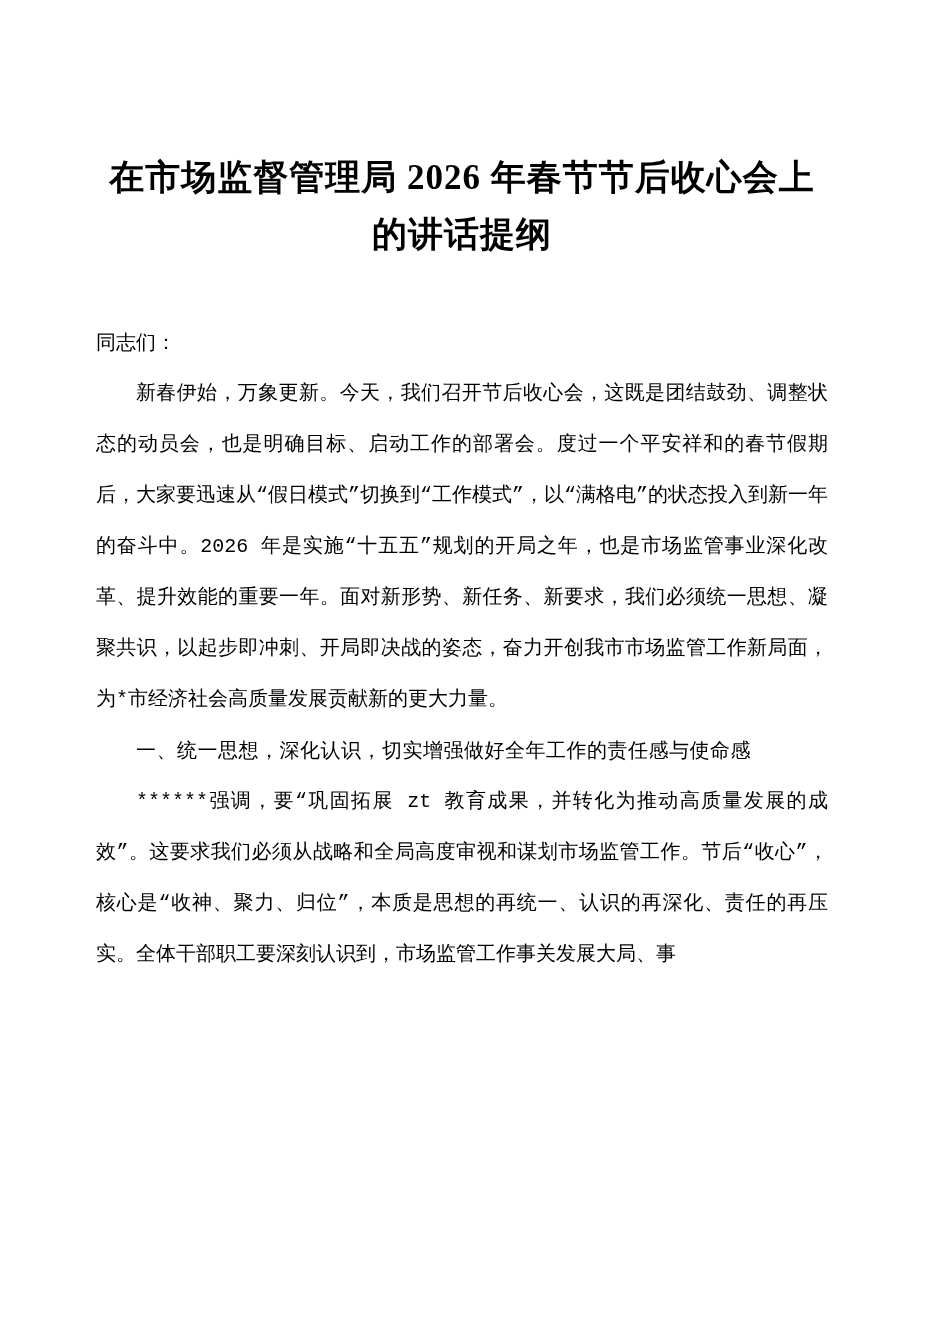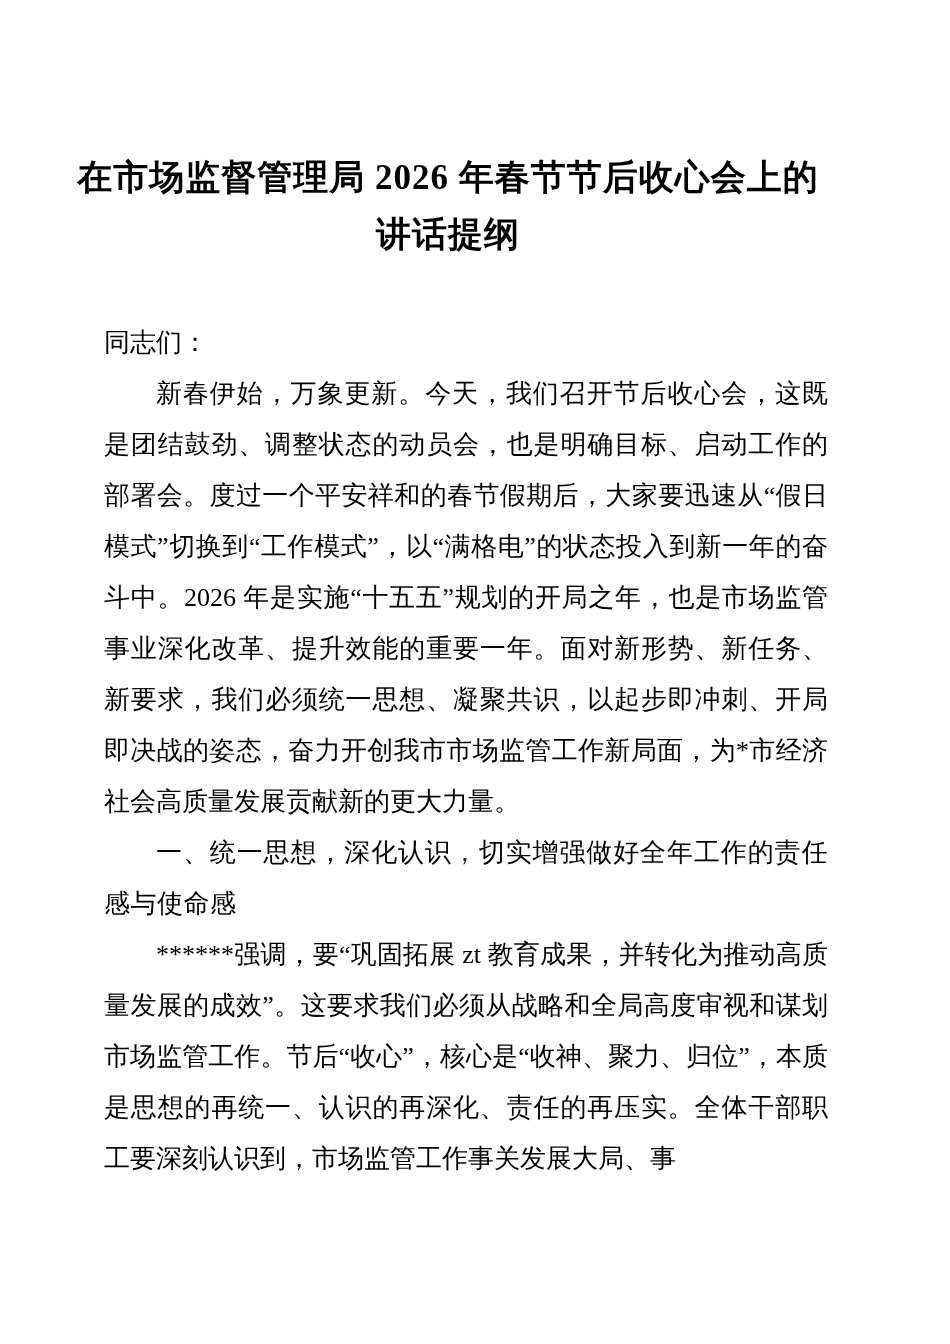--- a/index.html
+++ b/index.html
@@ -9,43 +9,43 @@
     height: 1344px;
     margin: 0 auto;
     font-family: "Liberation Serif", "DejaVu Serif", serif;
     color: #000000;
     overflow: hidden;
   }
   .page {
     width: 950px;
     height: 1344px;
     background: #ffffff;
-    padding: 150px 122px 40px 68px;
+    padding: 150px 122px 40px 96px;
   }
   .doc-title {
     font-size: 35px;
     font-weight: 700;
     text-align: center;
     line-height: 1.62;
     font-family: "Liberation Serif", "DejaVu Serif", serif;
     margin-bottom: 54px;
     letter-spacing: 1px;
   }
   .body-text {
-    font-size: 26px;
+    font-size: 20px;
     line-height: 51px;
     text-align: justify;
     text-justify: inter-ideograph;
-    margin-left: 36px;
   }
   .salutation {
     text-indent: 0;
   }
   .para {
     text-indent: 2em;
+    font-family: Liberation Mono, monospace;
   }
   .section-heading {
     font-family: "Liberation Sans", "DejaVu Sans", sans-serif;
     font-weight: 400;
     text-indent: 2em;
     letter-spacing: 0.5px;
   }
 </style>
 </head>
 <body>

